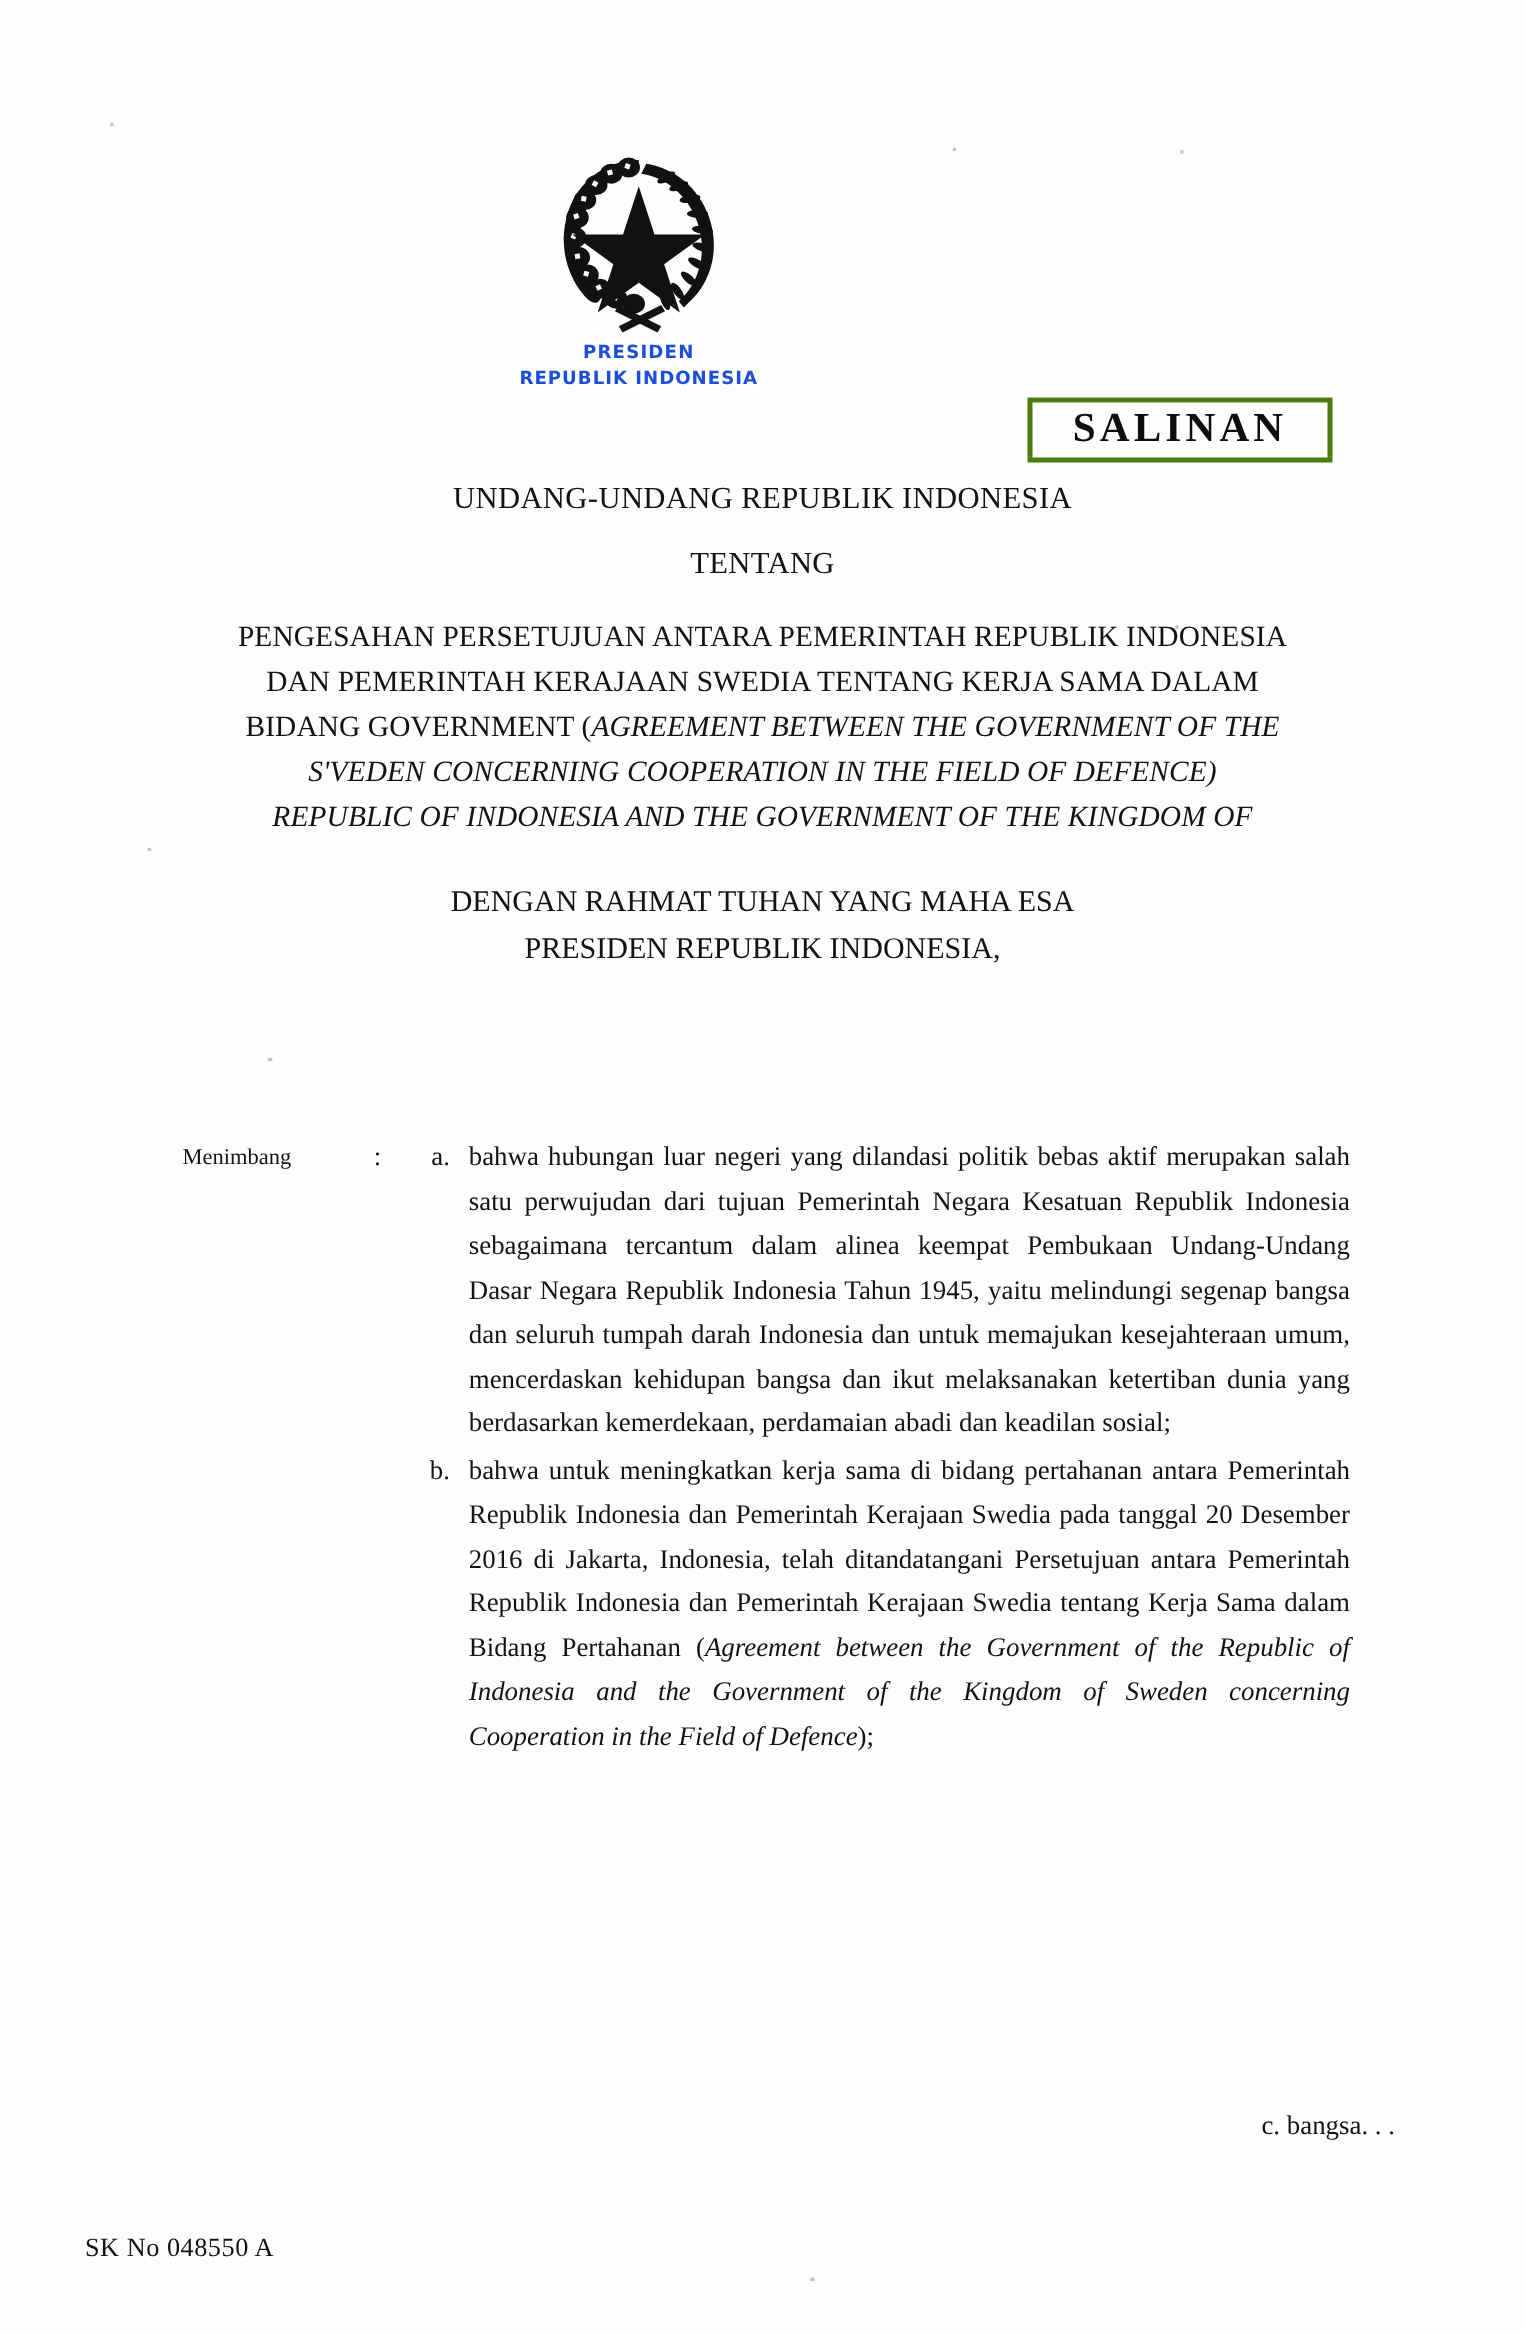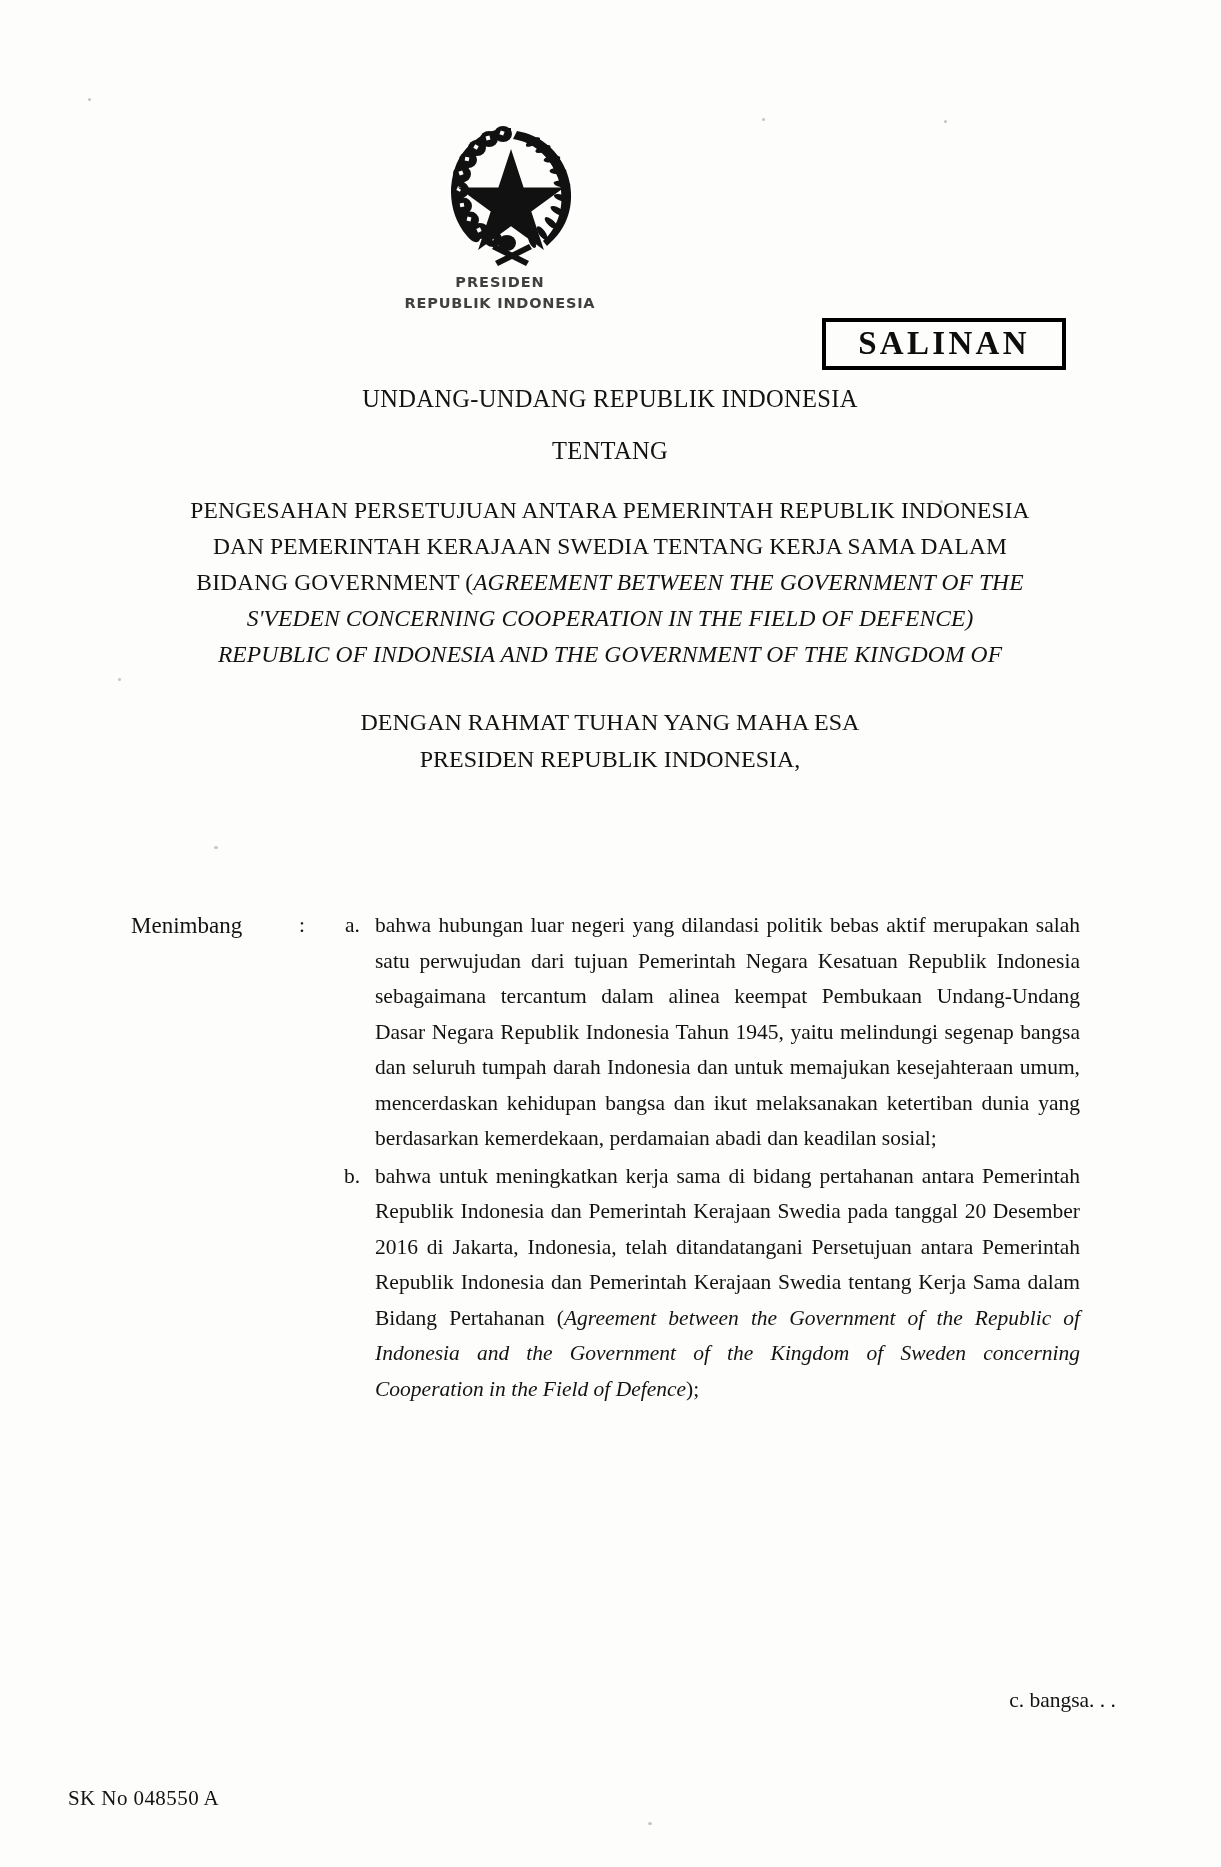--- a/index.html
+++ b/index.html
@@ -35,40 +35,40 @@
     position: absolute;
     left: 437px;
     top: 8px;
     width: 148px;
     height: 150px;
   }
   .seal svg { display: block; }
 
   .seal-caption {
     position: absolute;
-    left: 370px;
+    left: 381px;
     top: 162px;
     width: 260px;
     text-align: center;
     font-family: "DejaVu Sans", "Liberation Sans", sans-serif;
     font-weight: bold;
-    color: #404040;
+    color: #1d4ed8;
     letter-spacing: 0.06em;
     line-height: 1.45;
   }
   .seal-caption .l1 { font-size: 14.5px; }
   .seal-caption .l2 { font-size: 14.5px; letter-spacing: 0.055em; }
 
   .salinan-box {
     position: absolute;
     left: 822px;
     top: 208px;
     width: 244px;
     height: 52px;
-    border: 4px solid #000000;
+    border: 4px solid #4d7c0f;
     box-sizing: border-box;
     display: flex;
     align-items: center;
     justify-content: center;
   }
   .salinan-box .txt {
     font-family: "Liberation Serif", "DejaVu Serif", serif;
     font-weight: bold;
     font-size: 33px;
     letter-spacing: 0.10em;
@@ -118,23 +118,23 @@
 
   
   .body-area {
     position: absolute;
     top: 908px;
     left: 0;
     width: 1221px;
   }
   .label-menimbang {
     position: absolute;
-    left: 131px;
+    left: 146px;
     top: 0;
-    font-size: 23px;
+    font-size: 18px;
     line-height: 35.5px;
     color: #131313;
     white-space: nowrap;
   }
   .colon-menimbang {
     position: absolute;
     left: 299px;
     top: 0;
     font-size: 21.5px;
     line-height: 35.5px;

